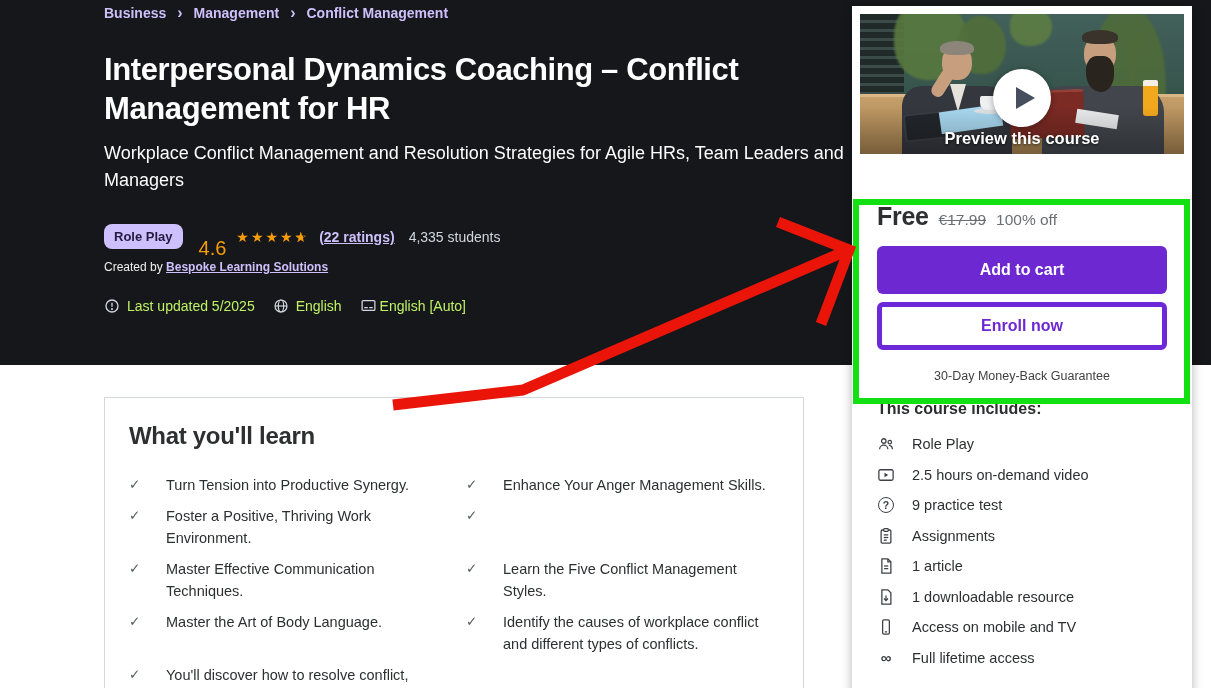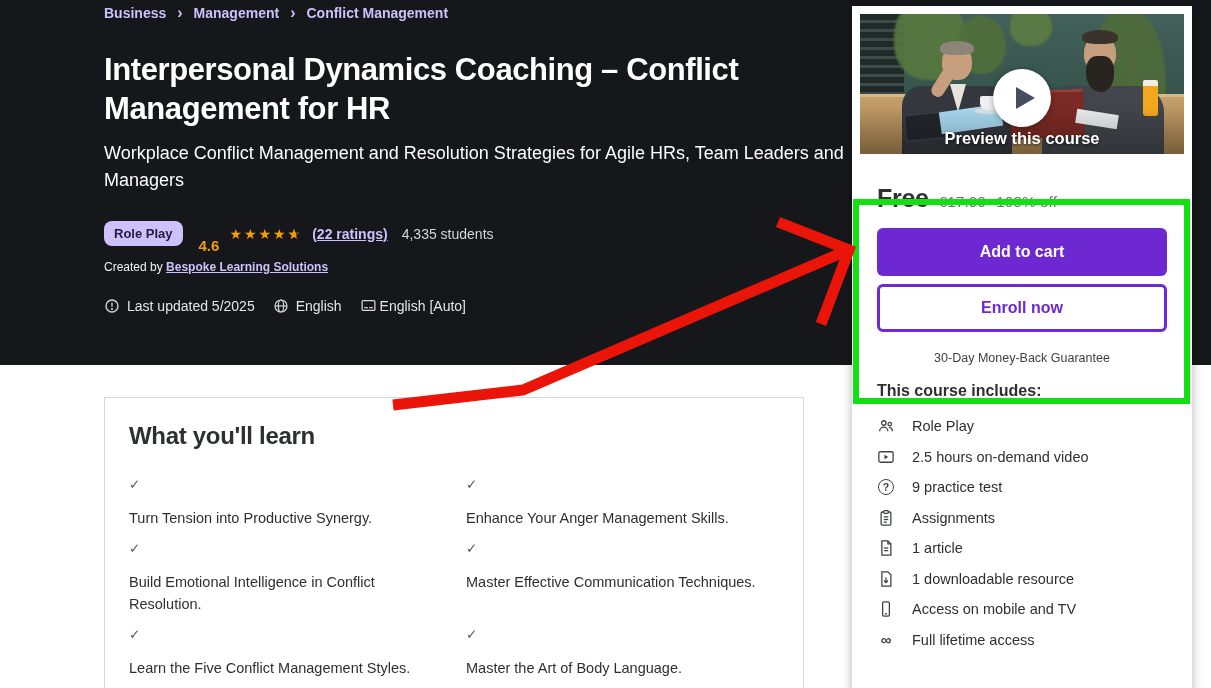--- a/index.html
+++ b/index.html
@@ -19,32 +19,32 @@
   .crumb-sep { color:#cec0fc; font-size:13px; }
   .crumb-sep::before { content:"›"; font-size:16px; line-height:14px; }
 
   .course-title { position:absolute; top:50px; width:772px; font-size:31px; line-height:39px;
     font-weight:bold; color:#fff; letter-spacing:-0.4px; }
   .course-subtitle { position:absolute; top:140px; width:780px; font-size:18px; line-height:27px; color:#fdfdfd; }
 
   .rating-row { position:absolute; top:213px; display:flex; align-items:center; gap:10px; }
   .role-badge { background:#cec0fc; color:#241a40; font-size:13px; font-weight:bold;
     padding:5px 10px; border-radius:8px; }
-  .rating-value { color:#f69c08; font-weight:bold; font-size:15px; margin-left:6px;margin-top:24px; }
+  .rating-value { color:#f69c08; font-weight:normal; font-size:20px; margin-left:6px;margin-top:24px; }
   .stars { color:#f69c08; font-size:14px; letter-spacing:2px; line-height:16px; }
   .st { position:relative; display:inline-block; }
   .st .half-fill { position:absolute; left:0; top:0; width:58%; overflow:hidden; }
   .ratings-link { color:#cec0fc; font-weight:bold; text-decoration:underline; font-size:14px; cursor:pointer; }
   .students { color:#d1d7dc; font-size:14px; margin-left:4px; }
 
   .created-row { position:absolute; top:260px; font-size:12px; color:#f1f1f1; }
   .creator-link { color:#cec0fc; font-weight:bold; text-decoration:underline; cursor:pointer; }
 
   .meta-row { position:absolute; top:297px; display:flex; align-items:center; gap:18px;
-    font-size:14px; color:#e5e5e5; }
+    font-size:14px; color:#bef264; }
   .meta-item { display:flex; align-items:center; gap:7px; }
   .meta-item.tight { gap:3px; }
   .meta-item svg { display:block; }
 
   
   .sidebar-card { position:absolute; left:852px; top:6px; width:340px; height:930px;
     background:#fff; z-index:10; box-shadow:0 2px 10px rgba(0,0,0,.3); }
 
   .video-frame { margin:8px; height:140px; position:relative; overflow:hidden; cursor:pointer; background:#35514b; }
   .scene { position:absolute; inset:0; background:linear-gradient(180deg,#42615a 0%,#37544d 55%,#304b45 100%); }
@@ -92,48 +92,48 @@
   .play-wrap { position:absolute; left:50%; top:84px; transform:translate(-50%,-50%); width:58px; height:58px;
     background:#fff; border-radius:50%; display:flex; align-items:center; justify-content:center;
     box-shadow:0 1px 6px rgba(0,0,0,.35); cursor:pointer; z-index:3; }
   .play-tri { width:0; height:0; border-left:19px solid #474e5d; border-top:11px solid transparent;
     border-bottom:11px solid transparent; margin-left:6px; }
   .preview-caption { position:absolute; left:0; right:0; bottom:6px; text-align:center; color:#fff;
     font-weight:bold; font-size:16.5px; text-shadow:0 1px 3px rgba(0,0,0,.65); z-index:3; cursor:pointer; }
 
   .card-body { padding:0 25px; }
   .price-row { margin-top:30px; display:flex; align-items:baseline; gap:10px; }
-  .price-current { font-size:25px; font-weight:bold; color:#2d2f31; letter-spacing:-0.3px; }
+  .price-current { font-size:25px; font-weight:bold; color:#2d2f31; letter-spacing:-0.3px;margin-top:18px; }
   .price-original { font-size:15.5px; color:#6a6f73; text-decoration:line-through; }
   .price-discount { font-size:15.5px; color:#6a6f73; }
 
   .btn { display:block; width:100%; height:48px; font-family:inherit; font-size:16px; font-weight:bold;
     border-radius:6px; cursor:pointer; }
   .btn-primary { margin-top:15px; background:#6d28d2; color:#fff; border:none; }
-  .btn-secondary { margin-top:8px; background:#fff; color:#6d28d2; border:3px solid #6d28d9; }
+  .btn-secondary { margin-top:8px; background:#fff; color:#6d28d2; border:5px solid #6d28d9; }
 
   .guarantee { margin-top:19px; text-align:center; font-size:12.5px; color:#404040; }
 
   .includes-title { margin-top:17px; font-size:16px; font-weight:bold; color:#2d2f31; }
   .includes-list { list-style:none; margin-top:11px; }
   .includes-item { display:flex; align-items:center; gap:17px; height:30.5px; font-size:14.5px; color:#2d2f31; }
   .inc-icon { flex:0 0 18px; width:18px; display:flex; justify-content:center; color:#3e4045; }
   .inc-icon svg { display:block; }
   .glyph-circle { width:16px; height:16px; border:1.4px solid #3e4045; border-radius:50%;
     display:flex; align-items:center; justify-content:center; font-size:10.5px; font-weight:bold; color:#3e4045; }
   .glyph-circle::before { content:"?"; }
   .glyph-infinity { font-size:15px; font-weight:bold; color:#3e4045; line-height:16px; }
   .glyph-infinity::before { content:"∞"; }
 
   
   .learn-box { position:absolute; left:104px; top:397px; width:700px; height:430px;
     background:#fff; border:1px solid #d1d7dc; padding:24px; z-index:5; }
   .learn-title { font-size:24px; font-weight:bold; color:#2d2f31; letter-spacing:-0.3px; }
   .learn-grid { margin-top:24px; display:grid; grid-template-columns:1fr 1fr; column-gap:24px; row-gap:9px; }
-  .learn-item { display:flex; gap:11px; font-size:14.5px; line-height:22px; color:#2d2f31; padding-right:12px;flex-direction:column; }
+  .learn-item { display:flex; gap:23px; font-size:14.5px; line-height:22px; color:#2d2f31; padding-right:12px; }
   .check-icon { flex:0 0 14px; color:#5a5e63; font-size:13.5px; }
   .check-icon::before { content:"✓"; }
 
   
   .highlight-box { position:absolute; left:853px; top:199px; width:337px; height:205px;
     border:6px solid #12e012; z-index:40; pointer-events:none; }
   .arrow-svg { position:absolute; left:0; top:0; z-index:45; pointer-events:none; }
 </style>
 </head>
 <body>
@@ -206,21 +206,24 @@
     <div class="learn-item">
         <span class="check-icon"></span>
         <span>Turn Tension into Productive Synergy.</span>
       </div>
     <div class="learn-item">
         <span class="check-icon"></span>
         <span>Enhance Your Anger Management Skills.</span>
       </div>
     <div class="learn-item">
         <span class="check-icon"></span>
-        <span>Build Emotional Intelligence in Conflict Resolution.</span>
+        <span>Foster a Positive, Thriving Work Environment.</span>
+      </div>
+    <div class="learn-item">
+        <span class="check-icon"></span>
       </div>
     <div class="learn-item">
         <span class="check-icon"></span>
         <span>Master Effective Communication Techniques.</span>
       </div>
     <div class="learn-item">
         <span class="check-icon"></span>
         <span>Learn the Five Conflict Management Styles.</span>
       </div>
     <div class="learn-item">

